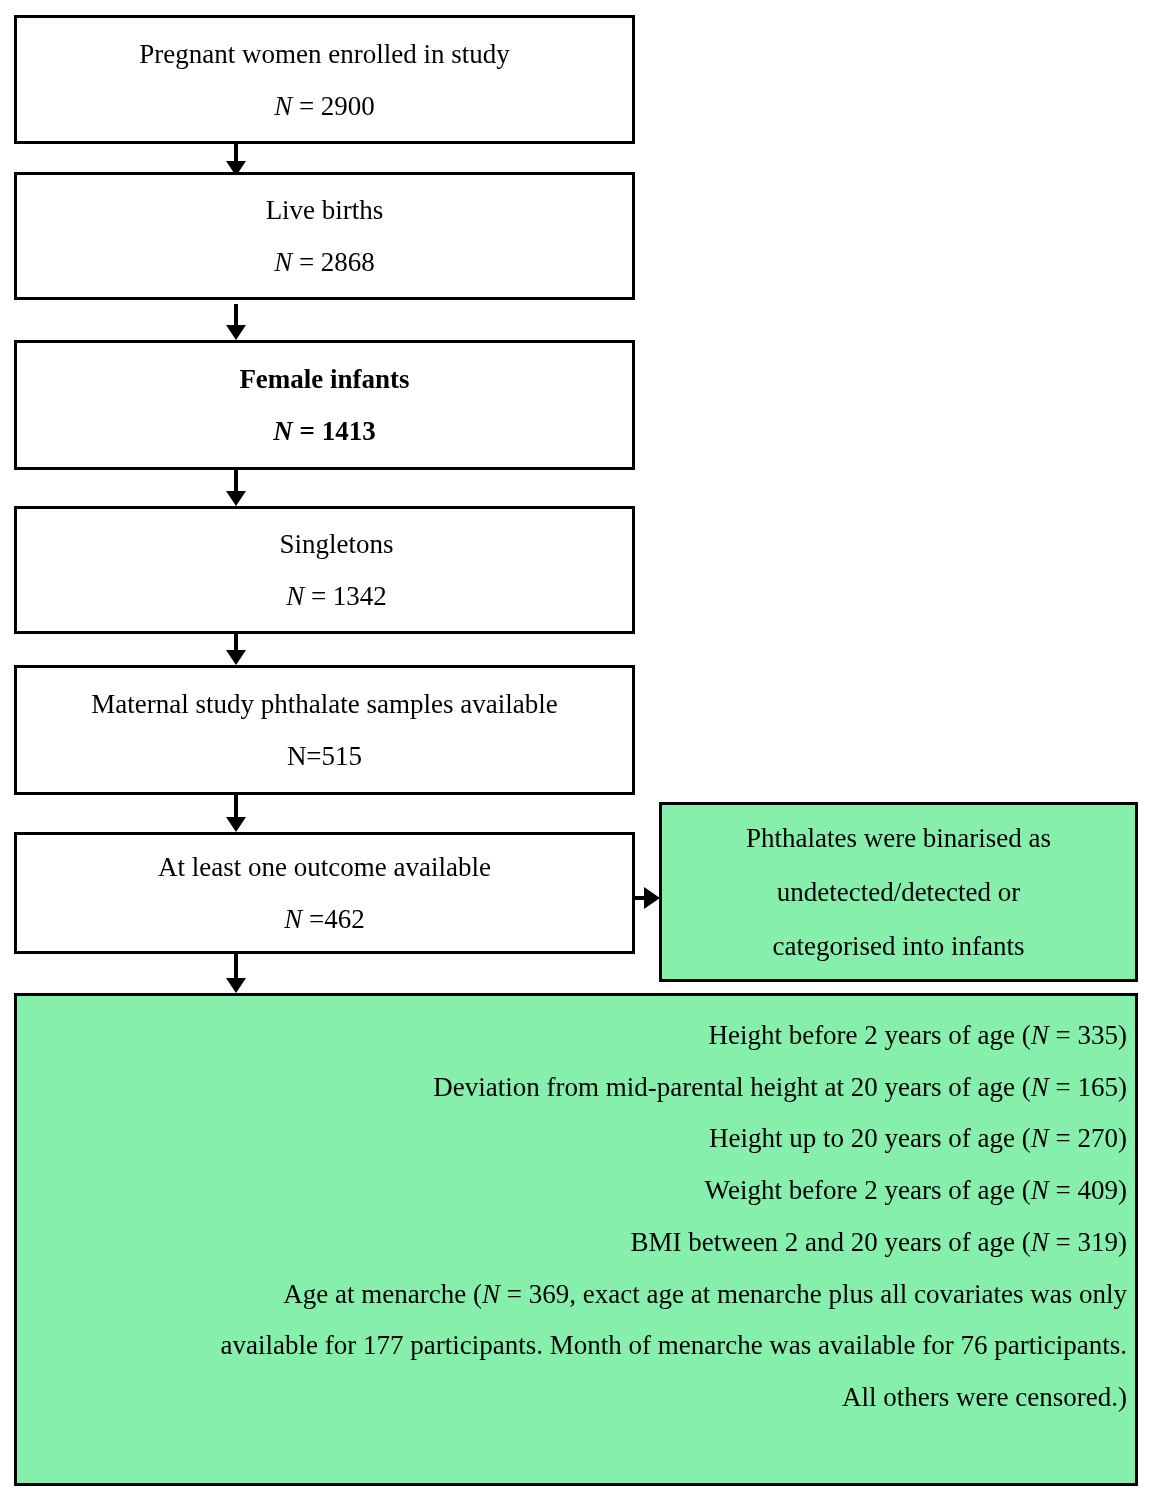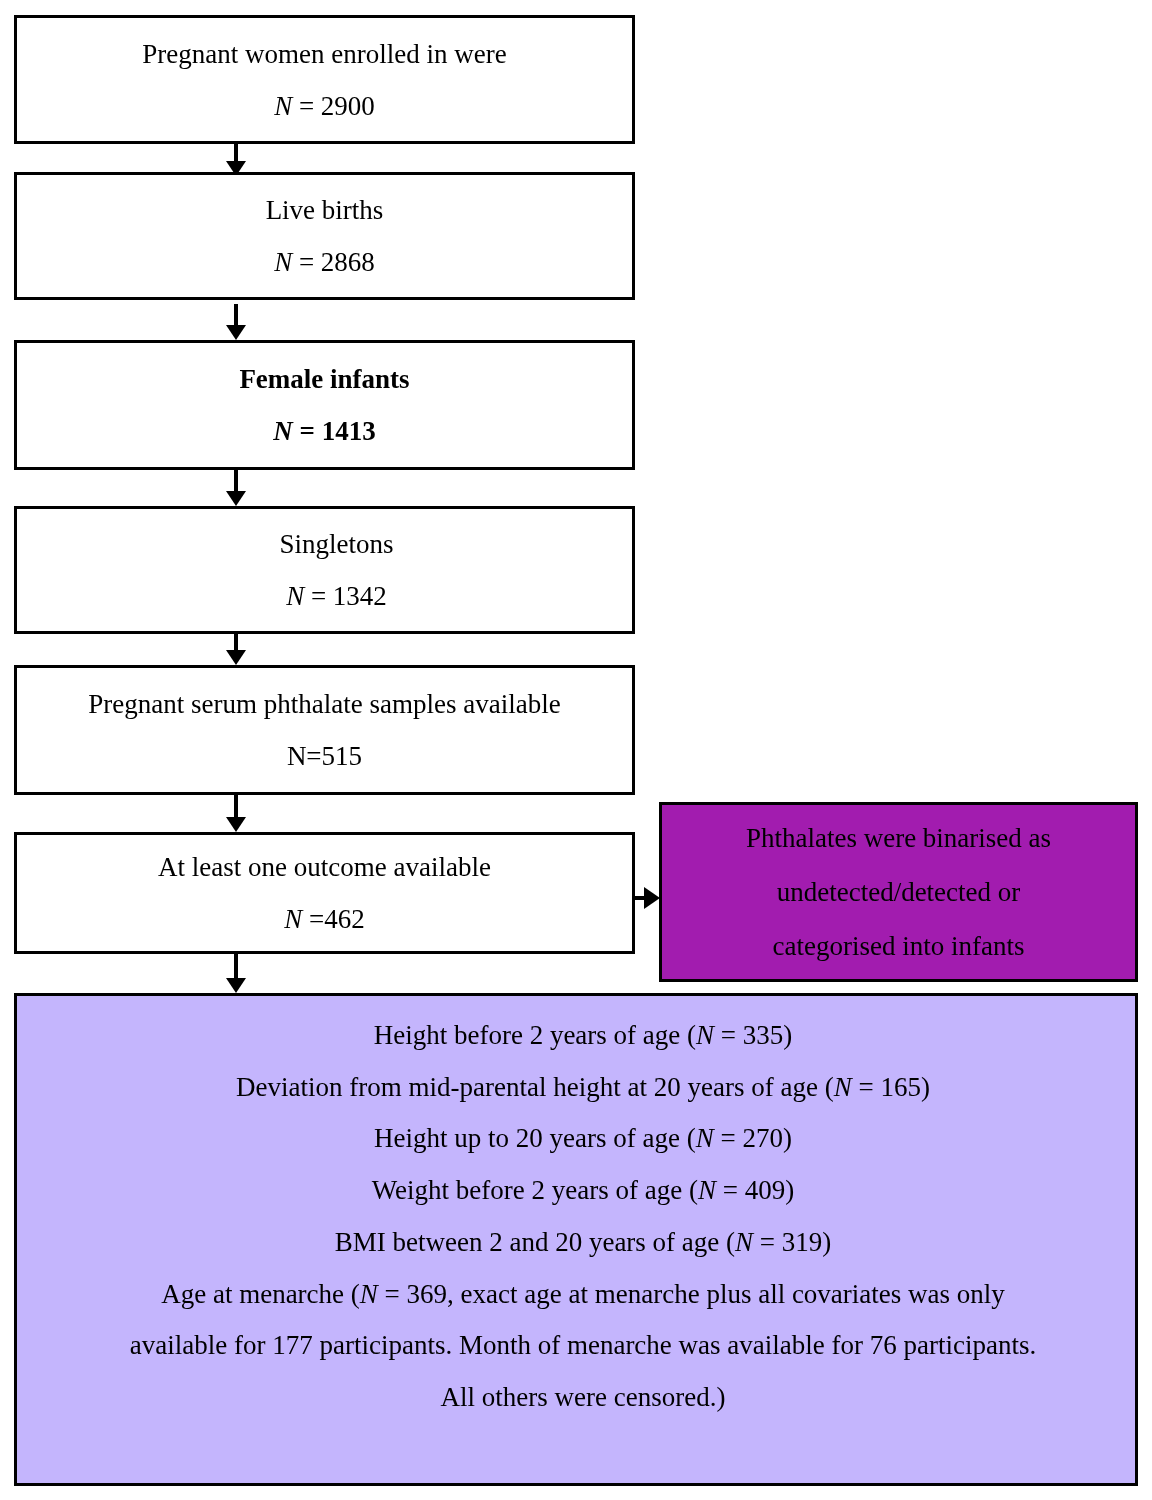--- a/index.html
+++ b/index.html
@@ -22,32 +22,32 @@
   .b3{top:340px;height:130px;font-weight:bold;}
   .b4{top:506px;height:128px;padding-left:24px;}
   .b5{top:665px;height:130px;}
   .b6{top:832px;height:122px;}
 
   em{font-style:italic;}
 
   
   .sidebox{
     position:absolute;left:659px;top:802px;width:479px;height:180px;
-    border:3px solid #000000;box-sizing:border-box;background:#a21caf;
+    border:3px solid #000000;box-sizing:border-box;background:#86efac;
     display:flex;flex-direction:column;justify-content:center;align-items:center;
     text-align:center;font-size:27px;line-height:54px;
   }
 
   
   .outbox{
     position:absolute;left:14px;top:993px;width:1124px;height:493px;
-    border:3px solid #000000;box-sizing:border-box;background:#c4b5fd;
+    border:3px solid #000000;box-sizing:border-box;background:#86efac;
     padding:14px 8px 0 22px;
     font-size:27px;line-height:51.7px;
-    text-align:center;
+    text-align:right;
   }
 
   
   .varrow{
     position:absolute;width:20px;
     display:flex;flex-direction:column;align-items:center;
   }
   .varrow .stem{width:4px;flex:1 1 auto;background:#000000;}
   .varrow .head{
     width:0;height:0;flex:0 0 auto;
@@ -68,21 +68,21 @@
     border-bottom:11px solid transparent;
     border-left:16px solid #000000;
   }
 </style>
 </head>
 <body>
 
 <div class="page">
 
   <div class="fbox b1">
-    <div>Pregnant women enrolled in were</div>
+    <div>Pregnant women enrolled in study</div>
     <div><em>N</em> = 2900</div>
   </div>
 
   <div class="varrow" style="left:226px;top:143px;height:33px;">
     <div class="stem"></div>
     <div class="head"></div>
   </div>
 
   <div class="fbox b2">
     <div>Live births</div>
@@ -108,21 +108,21 @@
     <div>Singletons</div>
     <div><em>N</em> = 1342</div>
   </div>
 
   <div class="varrow" style="left:226px;top:634px;height:31px;">
     <div class="stem"></div>
     <div class="head"></div>
   </div>
 
   <div class="fbox b5">
-    <div>Pregnant serum phthalate samples available</div>
+    <div>Maternal study phthalate samples available</div>
     <div>N=515</div>
   </div>
 
   <div class="varrow" style="left:226px;top:795px;height:37px;">
     <div class="stem"></div>
     <div class="head"></div>
   </div>
 
   <div class="fbox b6">
     <div>At least one outcome available</div>

